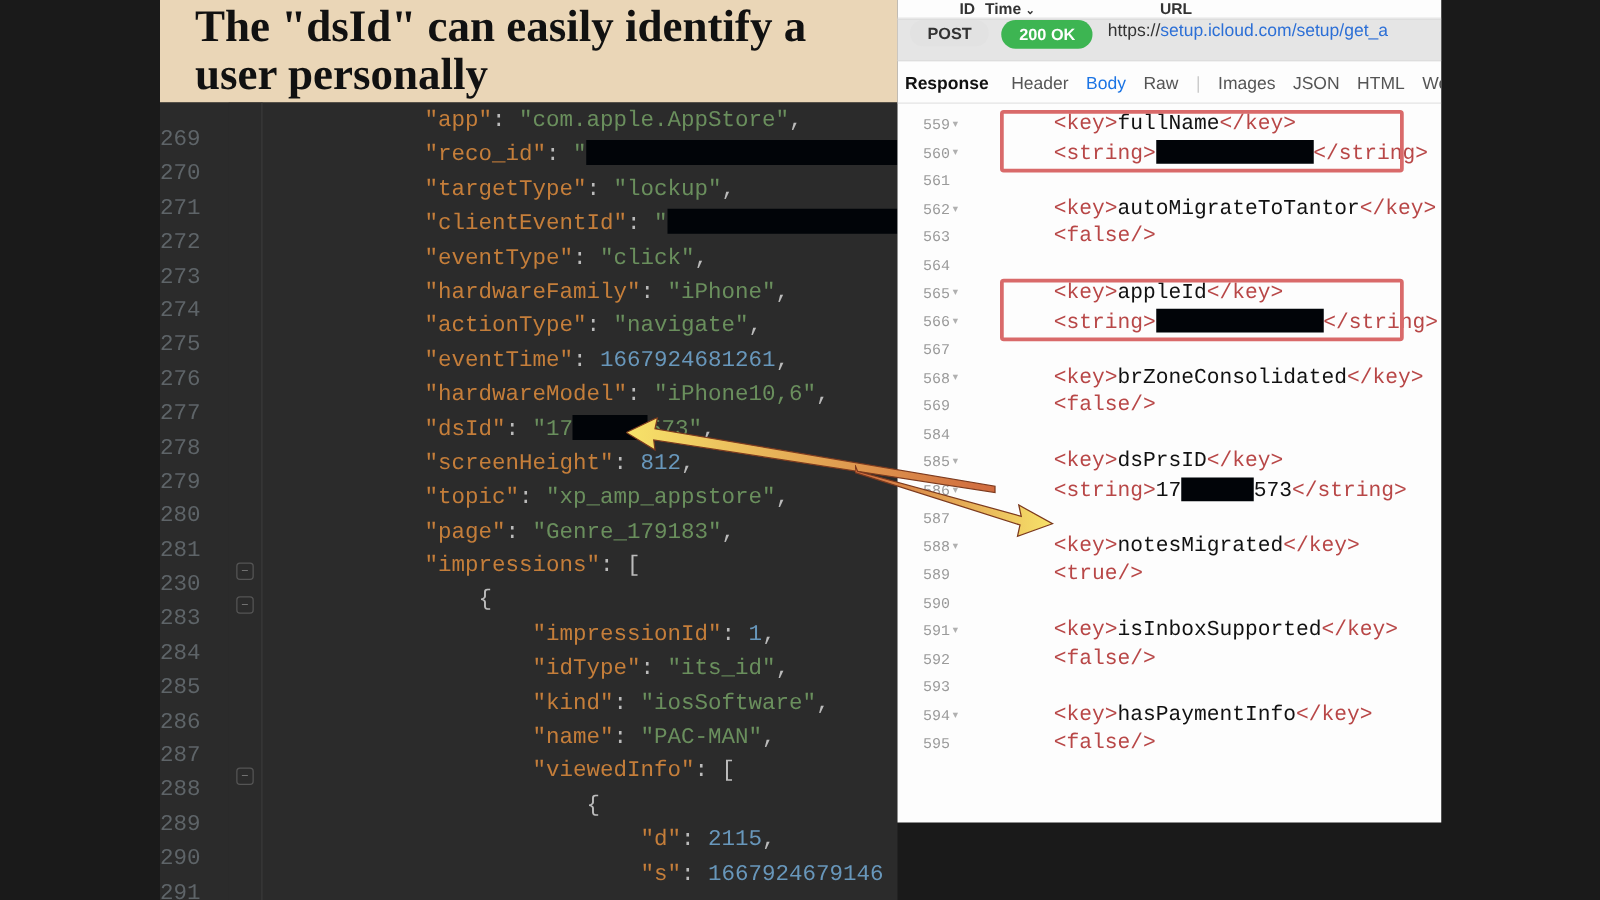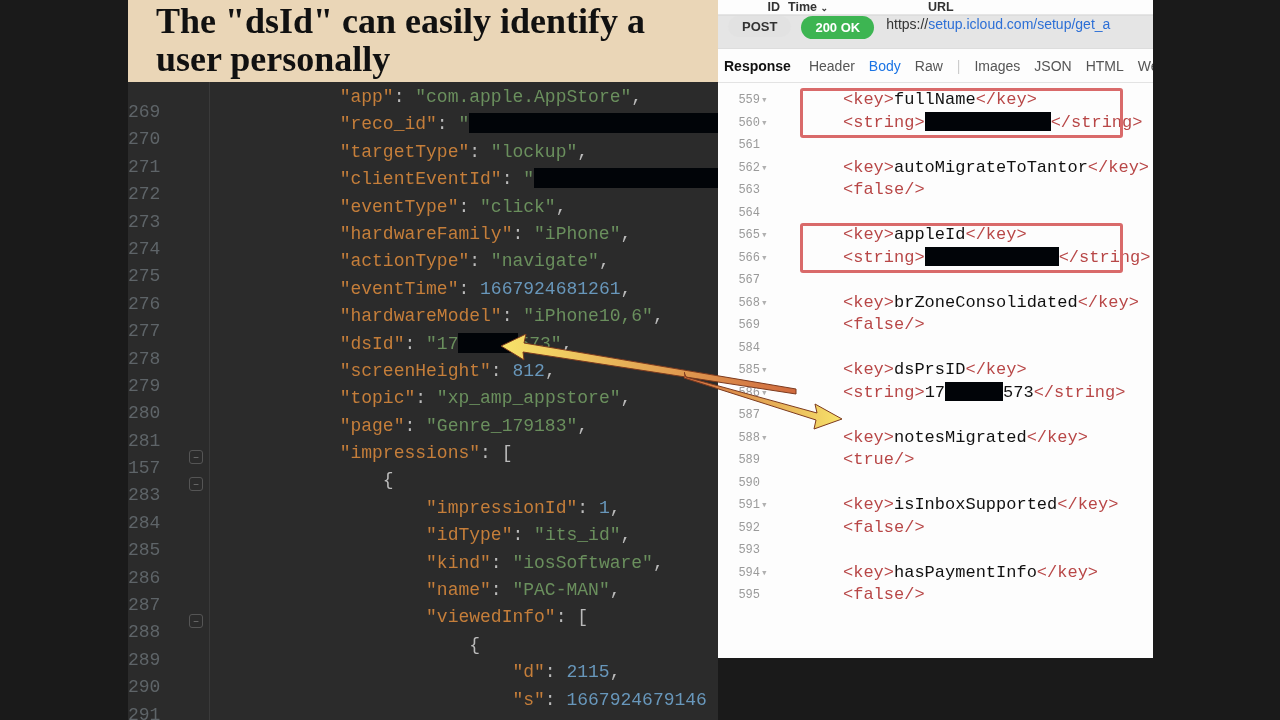--- a/index.html
+++ b/index.html
@@ -242,21 +242,21 @@
         <div>272</div>
         <div>273</div>
         <div>274</div>
         <div>275</div>
         <div>276</div>
         <div>277</div>
         <div>278</div>
         <div>279</div>
         <div>280</div>
         <div>281</div>
-        <div>157</div>
+        <div>230</div>
         <div>283</div>
         <div>284</div>
         <div>285</div>
         <div>286</div>
         <div>287</div>
         <div>288</div>
         <div>289</div>
         <div>290</div>
         <div>291</div>
       </div>

